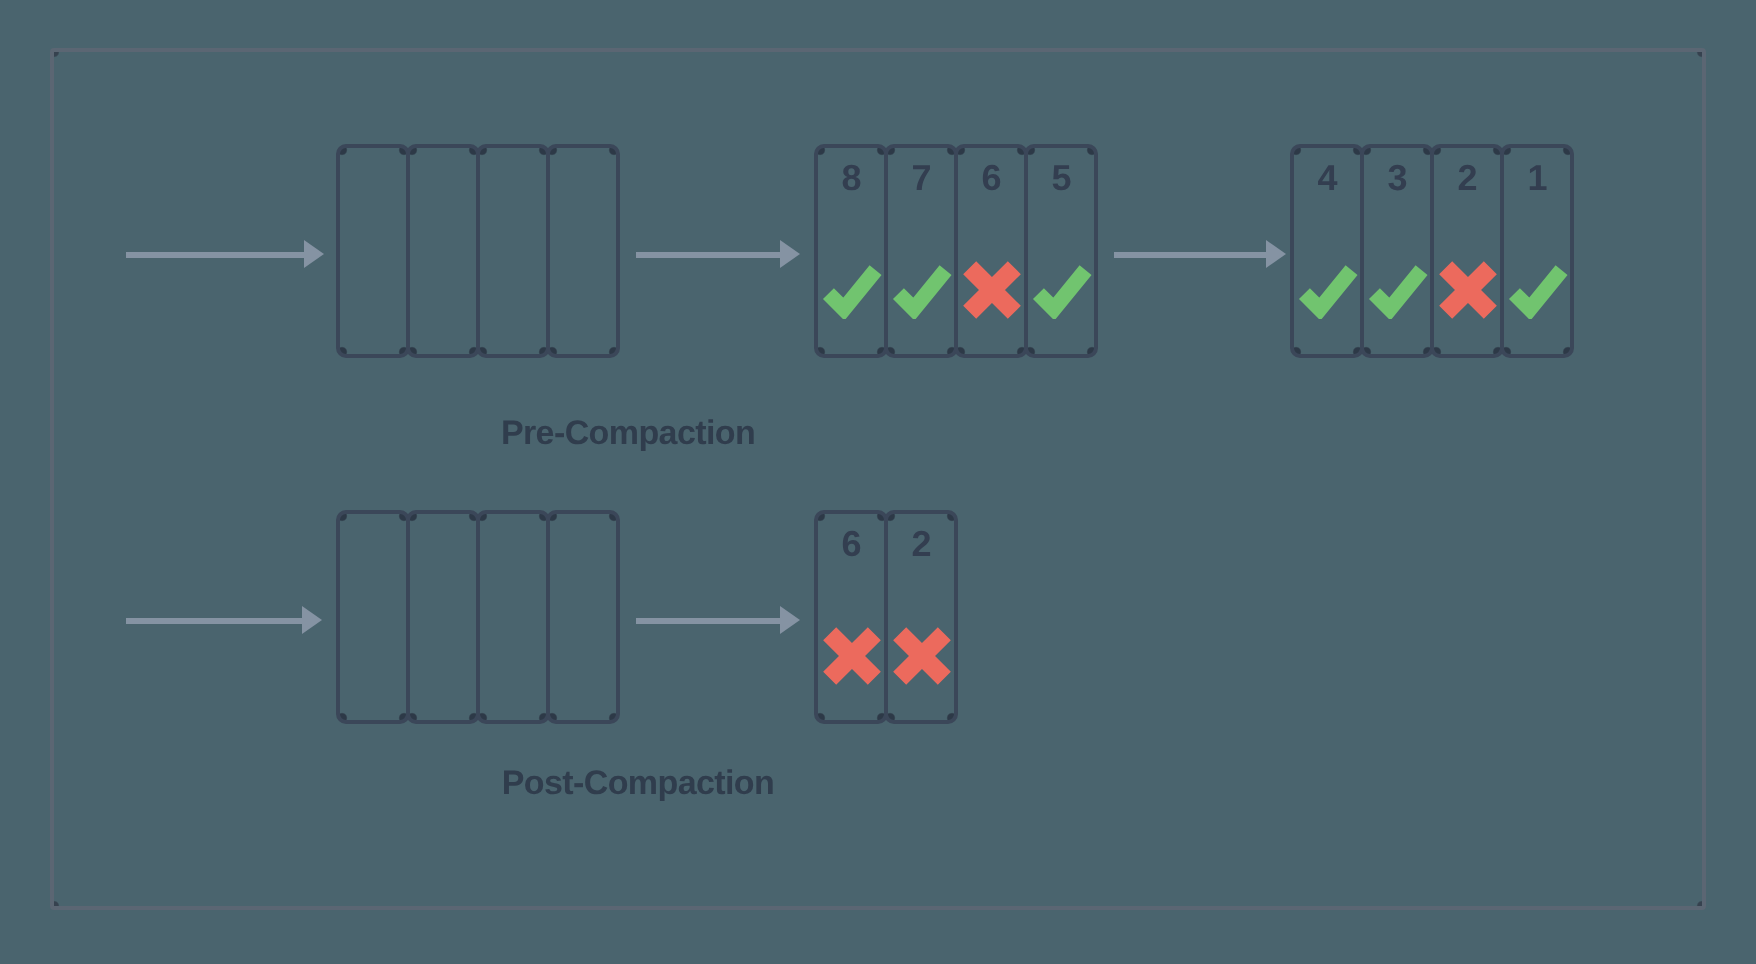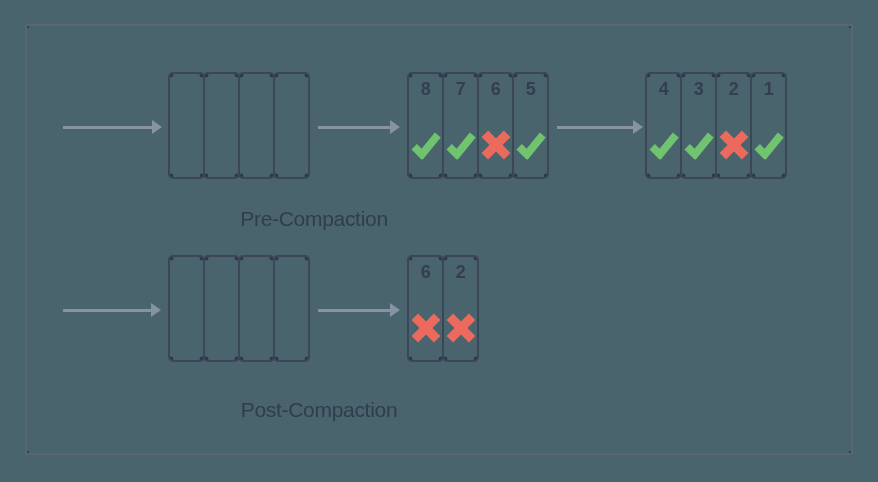--- a/index.html
+++ b/index.html
@@ -85,22 +85,22 @@
   .seg-mark {
     position: absolute;
     left: 50%; top: 71px;
     transform: translate(-50%, -50%);
     line-height: 0;
   }
   .row-label {
     position: absolute;
     width: 260px;
     text-align: center;
-    font-size: 21px;
-    font-weight: normal;
+    font-size: 17px;
+    font-weight: bold;
     letter-spacing: -0.3px;
     color: var(--label);
   }
 </style>
 </head>
 <body>
 
 <div class="stage">
 
   <div class="frame"></div>
@@ -232,15 +232,15 @@
           </svg></span>
     </div>
     <div class="segment">
       <span class="seg-num">2</span>
       <span class="seg-mark"><svg width="33" height="33" viewBox="0 0 34 34">
             <path d="M5.5 5.5 L28.5 28.5 M28.5 5.5 L5.5 28.5" fill="none" stroke="#ec6a5d" stroke-width="9.5" stroke-linecap="butt"></path>
           </svg></span>
     </div>
   </div>
 
-  <div class="row-label" style="left:189px; top:398px;">Post-Compaction</div>
+  <div class="row-label" style="left:189px; top:382px;">Post-Compaction</div>
 
 </div>
 
 </body></html>

